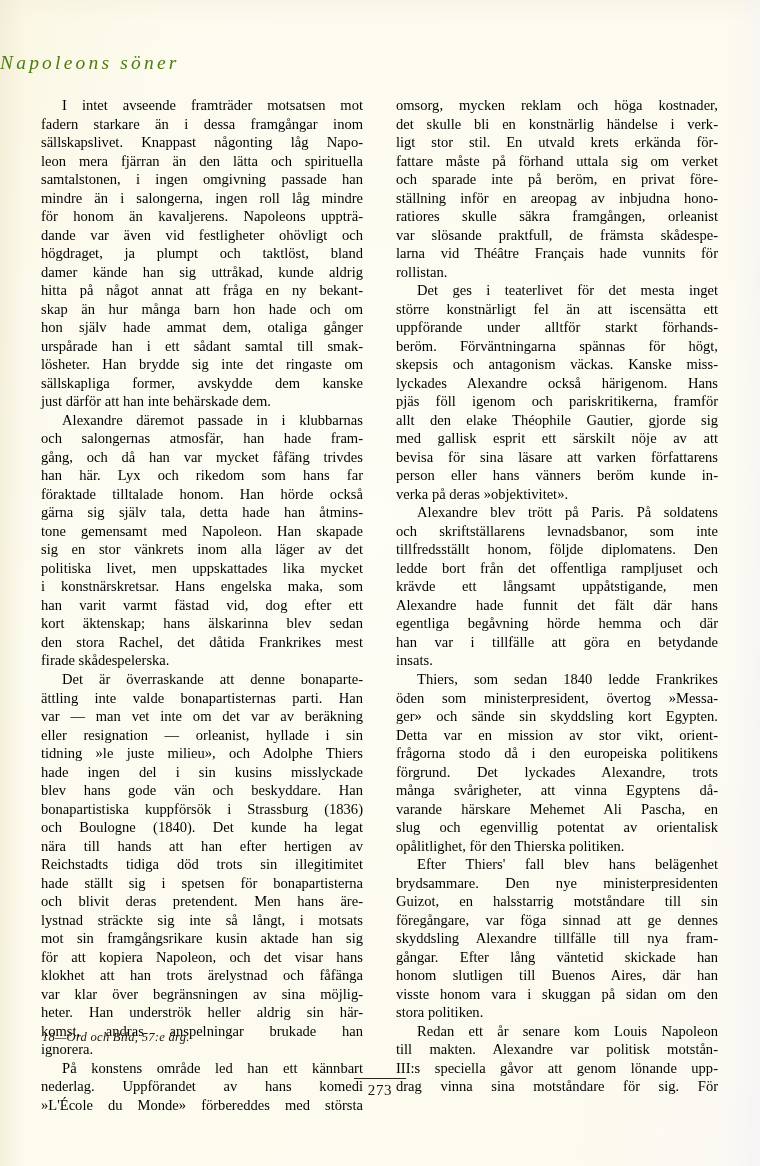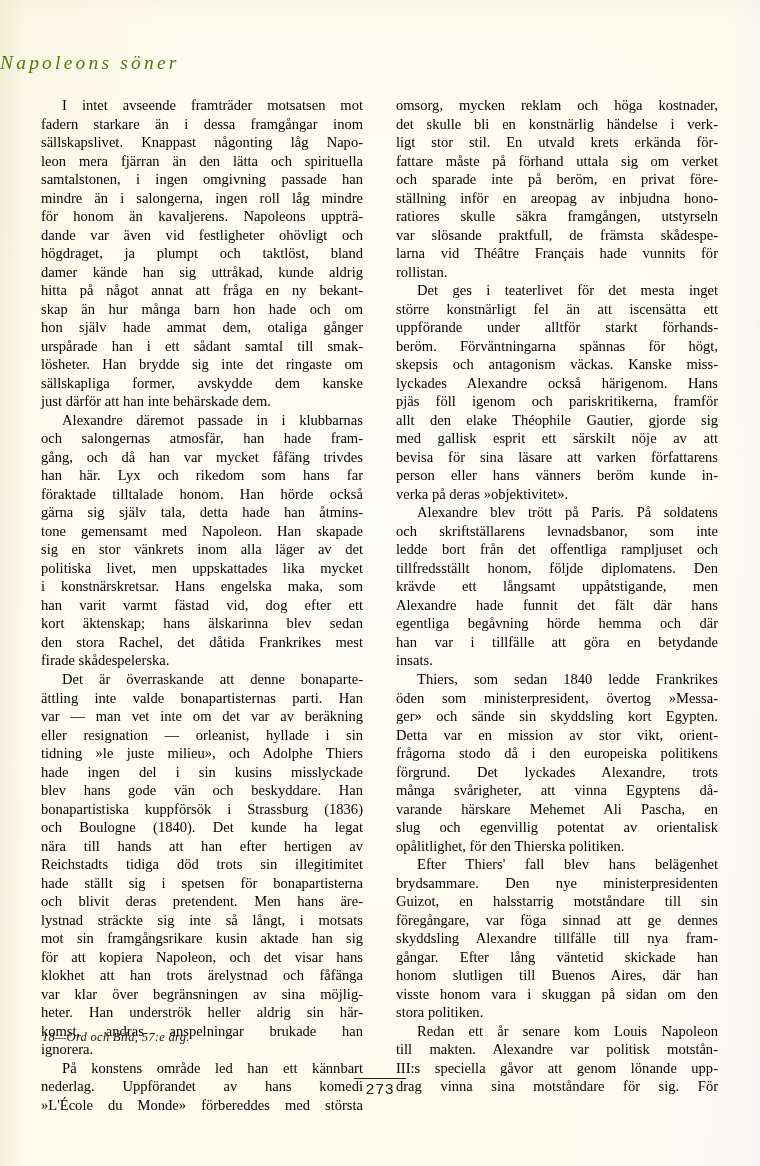--- a/index.html
+++ b/index.html
@@ -118,21 +118,20 @@
     color: #1a150e;
     white-space: nowrap;
   }
 
   .folio-wrap {
     position: absolute;
     left: 0;
     right: 0;
     top: 1078px;
     text-align: center;
-    font-family: Liberation Mono, monospace;
   }
   .folio-rule {
     width: 52px;
     height: 1px;
     background: #2a2419;
     margin: 0 auto 3px auto;
   }
   .folio-num {
     font-size: 15px;
     letter-spacing: 0.6px;
@@ -217,21 +216,21 @@
         </p>
       </div>
     <div class="col" id="col-right">
         <p class="noindent">
           <span class="ln">omsorg, mycken reklam och höga kostnader,</span>
           <span class="ln">det skulle bli en konstnärlig händelse i verk-</span>
           <span class="ln">ligt stor stil. En utvald krets erkända för-</span>
           <span class="ln">fattare måste på förhand uttala sig om verket</span>
           <span class="ln">och sparade inte på beröm, en privat före-</span>
           <span class="ln">ställning inför en areopag av inbjudna hono-</span>
-          <span class="ln">ratiores skulle säkra framgången, utstyrseln</span>
+          <span class="ln">ratiores skulle säkra framgången, orleanist</span>
           <span class="ln">var slösande praktfull, de främsta skådespe-</span>
           <span class="ln">larna vid Théâtre Français hade vunnits för</span>
           <span class="ln last">rollistan.</span>
         </p>
         <p class="noindent">
           <span class="ln indent">Det ges i teaterlivet för det mesta inget</span>
           <span class="ln">större konstnärligt fel än att iscensätta ett</span>
           <span class="ln">uppförande under alltför starkt förhands-</span>
           <span class="ln">beröm. Förväntningarna spännas för högt,</span>
           <span class="ln">skepsis och antagonism väckas. Kanske miss-</span>
@@ -239,22 +238,22 @@
           <span class="ln">pjäs föll igenom och pariskritikerna, framför</span>
           <span class="ln">allt den elake Théophile Gautier, gjorde sig</span>
           <span class="ln">med gallisk esprit ett särskilt nöje av att</span>
           <span class="ln">bevisa för sina läsare att varken författarens</span>
           <span class="ln">person eller hans vänners beröm kunde in-</span>
           <span class="ln last">verka på deras »objektivitet».</span>
         </p>
         <p class="noindent">
           <span class="ln indent">Alexandre blev trött på Paris. På soldatens</span>
           <span class="ln">och skriftställarens levnadsbanor, som inte</span>
+          <span class="ln">tillfredsställt honom, följde diplomatens. Den</span>
           <span class="ln">ledde bort från det offentliga rampljuset och</span>
-          <span class="ln">tillfredsställt honom, följde diplomatens. Den</span>
           <span class="ln">krävde ett långsamt uppåtstigande, men</span>
           <span class="ln">Alexandre hade funnit det fält där hans</span>
           <span class="ln">egentliga begåvning hörde hemma och där</span>
           <span class="ln">han var i tillfälle att göra en betydande</span>
           <span class="ln last">insats.</span>
         </p>
         <p class="noindent">
           <span class="ln indent">Thiers, som sedan 1840 ledde Frankrikes</span>
           <span class="ln">öden som ministerpresident, övertog »Messa-</span>
           <span class="ln">ger» och sände sin skyddsling kort Egypten.</span>

